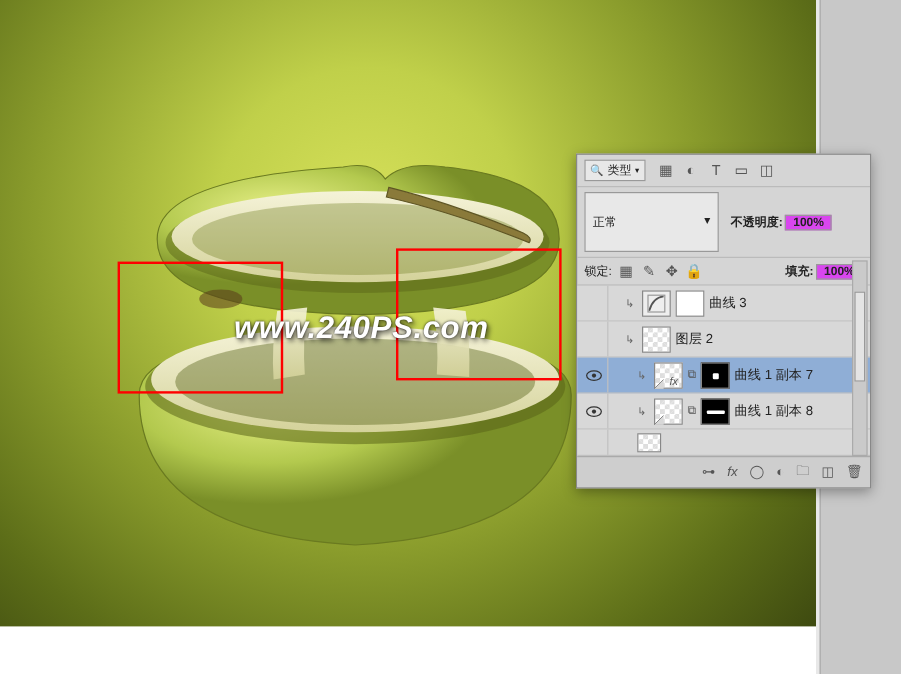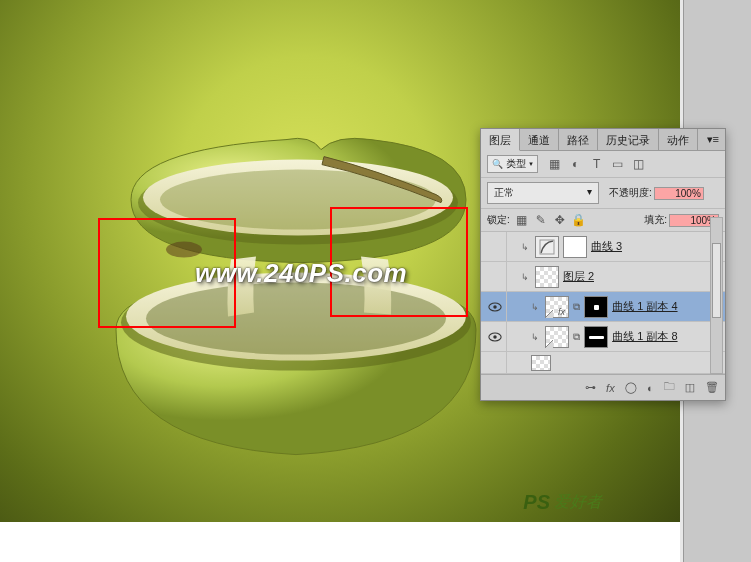--- a/index.html
+++ b/index.html
@@ -115,23 +115,23 @@
       border: 1px solid #999;
       padding: 1px 4px;
       gap: 3px;
       font-size: 10px;
     }
     .kind-select .magnify { font-size: 9px; }
     .kind-select .arrow { font-size: 7px; }
     .filter-icons { display: flex; gap: 7px; margin-left: 6px; align-items: center; }
     .icon-small { width: 14px; height: 14px; display: inline-flex; align-items: center; justify-content: center; font-size: 12px; color: #555; }
     .panel-row2 { display: flex; align-items: center; padding: 4px 6px; gap: 4px; border-bottom: 1px solid #bbb; }
-    .blend-select { background: #e8e8e8; border: 1px solid #999; padding: 3px 6px; width: 112px; display: flex; justify-content: space-between; font-size: 10px; }
-    .opacity-group { display: flex; align-items: center; gap: 2px; margin-left: 6px; font-size: 10px; }
-    .opacity-input { background: #fca5a5; border: 1px solid #999; padding: 0 2px; width: 50px; text-align: right; font-size: 10px; }
+    .blend-select { background: #e8e8e8; border: 1px solid #999; padding: 17px 6px; width: 112px; display: flex; justify-content: space-between; font-size: 10px; }
+    .opacity-group { display: flex; align-items: center; gap: 2px; margin-left: 6px; font-size: 10px; font-weight: bold; }
+    .opacity-input { background: #d946ef; border: 1px solid #999; padding: 0 2px; width: 39px; text-align: center; font-size: 10px; }
     .panel-row3 { display: flex; align-items: center; padding: 4px 6px; gap: 5px; border-bottom: 1px solid #bbb; font-size: 10px; }
     .lock-icons { display: flex; gap: 5px; align-items: center; }
     .layers-list { max-height: 170px; overflow: hidden; }
     .layer-row {
       display: flex;
       align-items: center;
       height: 30px;
       border-bottom: 1px solid #c0c0c0;
       background: #d8d8d8;
       padding-left: 2px;
@@ -154,21 +154,21 @@
         linear-gradient(-45deg, transparent 75%, #ddd 75%);
       background-size: 8px 8px;
       background-position: 0 0, 0 4px, 4px -4px, -4px 0;
       position: relative;
     }
     .layer-thumb.solid-white { background: #fff; }
     .mask-thumb { width: 24px; height: 22px; border: 1px solid #888; background: #000; position: relative; }
     .mask-thumb::after { content: ''; position: absolute; left: 9px; top: 8px; width: 5px; height: 5px; background: #fff; border-radius: 1px; }
     .mask-thumb.long::after { left: 4px; top: 9px; width: 15px; height: 3px; }
     .link-icon { font-size: 10px; color: #555; }
-    .layer-name { font-size: 11px; white-space: nowrap; overflow: hidden; text-decoration: underline; }
+    .layer-name { font-size: 11px; white-space: nowrap; overflow: hidden; }
     .adj-icon { width: 24px; height: 22px; border: 1px solid #888; background: #eee; display: flex; align-items: center; justify-content: center; }
     .adj-icon svg { width: 16px; height: 16px; }
     .fx-tag { font-size: 9px; color: #555; margin-right: 2px; font-style: italic; }
     .clip-corner { position: absolute; left: -1px; bottom: -1px; width: 8px; height: 8px; background: linear-gradient(135deg, transparent 48%, #888 48% 54%, #d8d8d8 54%); }
     .panel-footer {
       display: flex;
       align-items: center;
       justify-content: flex-end;
       padding: 3px 6px;
       gap: 10px;
@@ -215,38 +215,26 @@
       <path d="M 285 172 Q 290 200 288 228 L 315 230 Q 316 200 312 175 Z" fill="url(#inner)" opacity="0.9"></path>
       <ellipse cx="108" cy="165" rx="18" ry="8" fill="#5a3a1a" opacity="0.55"></ellipse>
     </svg>
   </div>
 
   <div class="selection-box sel1"></div>
   <div class="selection-box sel2"></div>
 
   <div class="watermark-center">www.240PS.com</div>
 
-  <div class="watermark-corner">
-    <span class="ps-logo">PS</span>
-    <span>爱好者</span>
-  </div>
 </div>
 
 <div class="ruler-side"></div>
 <div class="gray-gap"></div>
 
 <div class="layers-panel">
-  <div class="panel-tabs">
-    <div class="panel-tab active">图层</div>
-    <div class="panel-tab">通道</div>
-    <div class="panel-tab">路径</div>
-    <div class="panel-tab">历史记录</div>
-    <div class="panel-tab">动作</div>
-    <div class="panel-menu">▾≡</div>
-  </div>
 
   <div class="panel-row1">
     <div class="kind-select">
       <span class="magnify">🔍</span>
       <span>类型</span>
       <span class="arrow">▾</span>
     </div>
     <div class="filter-icons">
       <span class="icon-small">▦</span>
       <span class="icon-small">◐</span>
@@ -315,21 +303,21 @@
           </svg>
       </div>
       <div class="layer-content" style="padding-left:24px">
         <span class="indent-arrow">↳</span>
         <div class="layer-thumb">
             <div class="clip-corner"></div>
             <span class="fx-tag" style="position:absolute;bottom:0;right:1px">fx</span>
           </div>
         <span class="link-icon">⧉</span>
         <div class="mask-thumb"></div>
-        <span class="layer-name">曲线 1 副本 4</span>
+        <span class="layer-name">曲线 1 副本 7</span>
       </div>
     </div>
 
     <div class="layer-row">
       <div class="vis-col">
         <svg class="eye" viewBox="0 0 16 10">
             <ellipse cx="8" cy="5" rx="7" ry="4.5" fill="none" stroke="#333" stroke-width="1.2"></ellipse>
             <circle cx="8" cy="5" r="2" fill="#333"></circle>
           </svg>
       </div>

